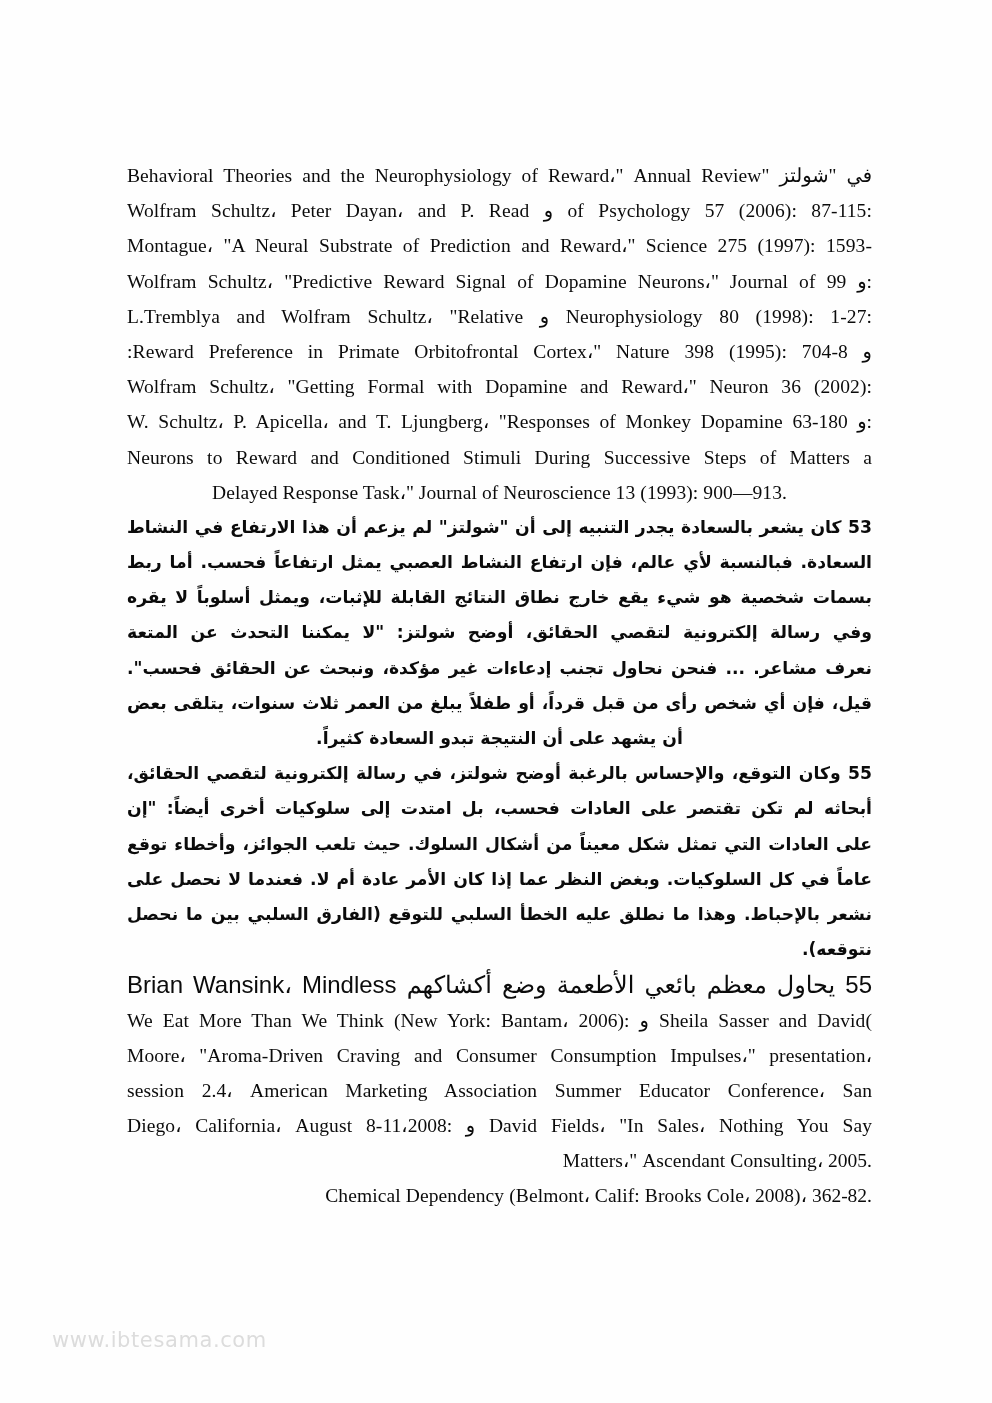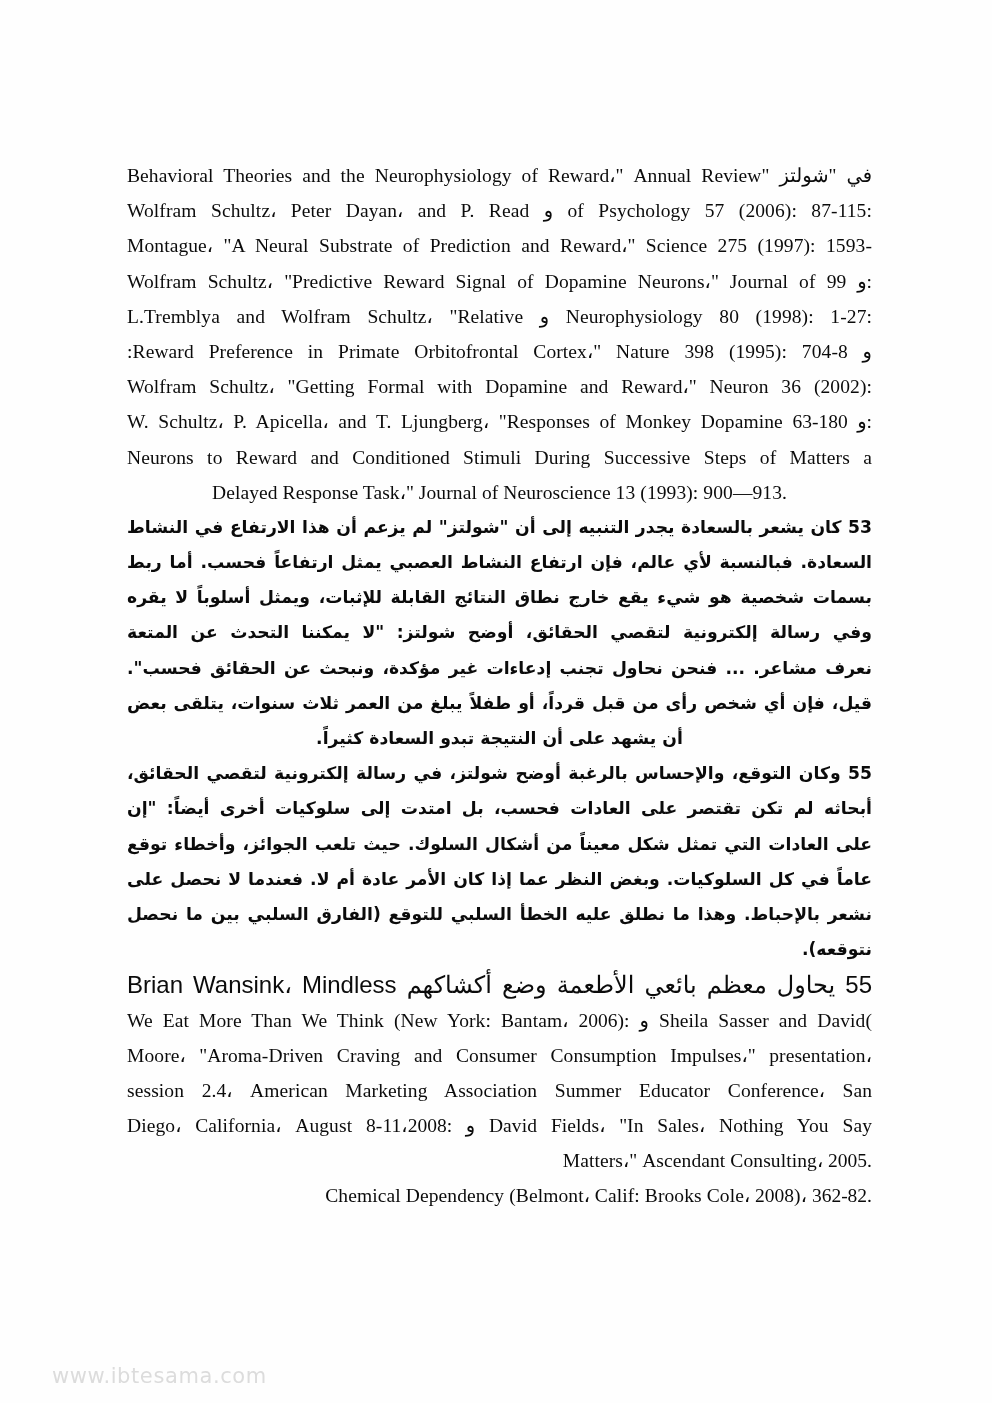--- a/index.html
+++ b/index.html
@@ -95,21 +95,21 @@
     white-space: normal;
     display: block;
     overflow: hidden;
     font-family: Liberation Sans, sans-serif;
   }
 
   
   #watermark {
     position: absolute;
     left: 52px;
-    top: 1364px;
+    top: 1328px;
     font-family: "DejaVu Sans", "Liberation Sans", sans-serif;
     font-size: 21px;
     letter-spacing: 0.6px;
     color: #dcdcdc;
     direction: ltr;
     white-space: nowrap;
   }
 </style>
 </head>
 <body>

